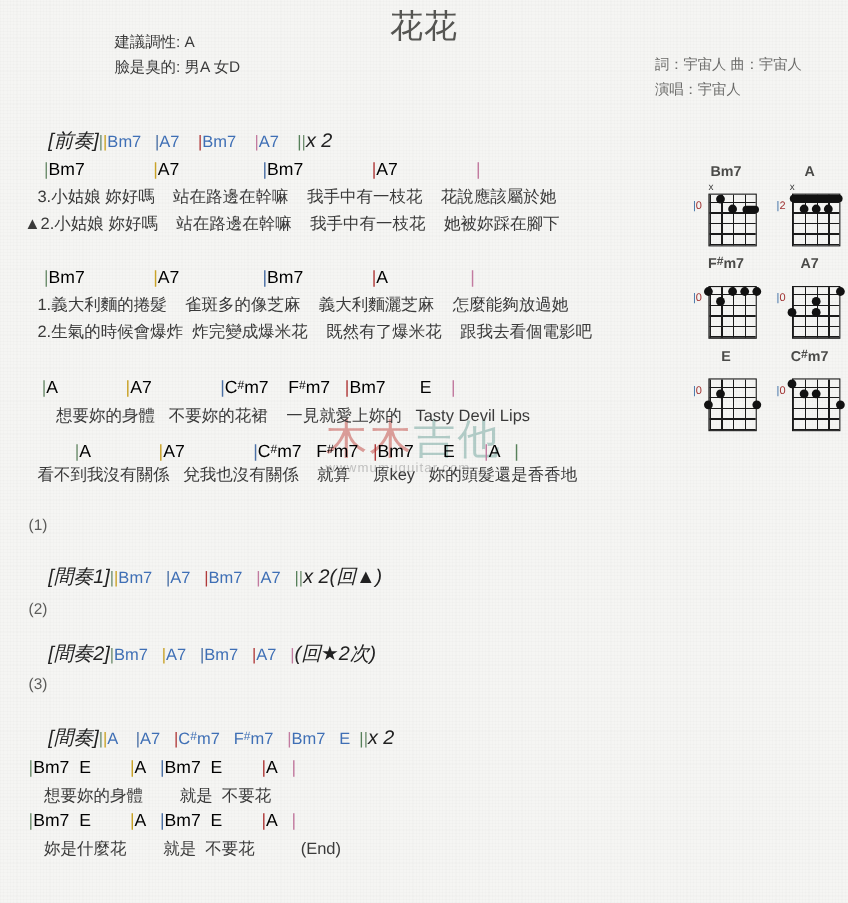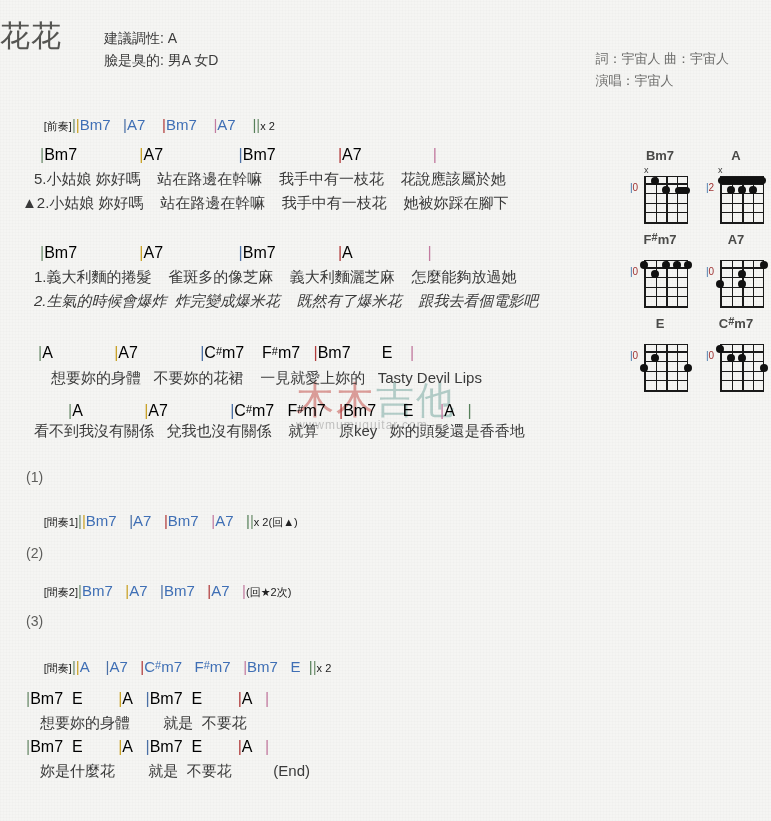--- a/index.html
+++ b/index.html
@@ -27,21 +27,22 @@
     position: absolute;
     left: 104px; top: 27px;
     font-size: 14px;
     color: #3b3b3b;
     line-height: 22px;
     white-space: nowrap;
   }
   .hdr-key div { white-space: nowrap; }
   .song-title {
     position: absolute;
-    left: 0; right: 0; top: 16px;
+    left: 0; right: 0; top: 4px;
+    text-align: center;
     font-size: 30px;
     color: #555552;
     letter-spacing: 1px;
   }
   .credits {
     position: absolute;
     right: 42px; top: 48px;
     font-size: 13px;
     color: #6a6a68;
     line-height: 22px;
@@ -55,22 +56,23 @@
     color: #3f6fb5;
     white-space: pre;
     letter-spacing: 0px;
   }
   .lyricline {
     font-size: 15px;
     color: #3a3a3a;
     white-space: pre;
   }
   .sec {
-    font-size: 11px;
+    font-size: 18px;
     color: #222;
+    font-style: italic;
   }
   .num { color: #5d5d5b; font-size: 14px; }
   sup.sharp {
     font-size: 11px;
     vertical-align: 3px;
     line-height: 0;
   }
   
   .watermark {
     position: absolute;
@@ -187,26 +189,26 @@
   <div class="watermark">
     <div class="wm-big"><span class="c1">木木</span><span class="c2">吉他</span></div>
     <div class="wm-url">wwwmumuguitar.com</div>
   </div>
 
   <div class="blk" style="left:26px; top:98px;">
     <span class="sec">[前奏]</span><span class="chordline"><span style="color:#6f8f6f">|</span><span style="color:#c9a227">|</span>Bm7   <span style="color:#4a6fa5">|</span>A7    <span style="color:#b03a3a">|</span>Bm7    <span style="color:#c27ba0">|</span>A7    <span style="color:#57805a">|</span><span style="color:#6f8f6f">|</span></span><span class="sec">x 2</span>
   </div>
 
   <div class="blk" style="left:40px; top:146px;"><span style="color:#6f8f6f">|</span>Bm7              <span style="color:#c9a227">|</span>A7                 <span style="color:#4a6fa5">|</span>Bm7              <span style="color:#b03a3a">|</span>A7                <span style="color:#c27ba0">|</span></div>
-  <div class="blk lyricline" style="left:34px; top:170px;">5.小姑娘 妳好嗎    站在路邊在幹嘛    我手中有一枝花    花說應該屬於她</div>
+  <div class="blk lyricline" style="left:34px; top:170px;">3.小姑娘 妳好嗎    站在路邊在幹嘛    我手中有一枝花    花說應該屬於她</div>
   <div class="blk lyricline" style="left:22px; top:194px;">▲2.小姑娘 妳好嗎    站在路邊在幹嘛    我手中有一枝花    她被妳踩在腳下</div>
 
   <div class="blk" style="left:40px; top:244px;"><span style="color:#6f8f6f">|</span>Bm7              <span style="color:#c9a227">|</span>A7                 <span style="color:#4a6fa5">|</span>Bm7              <span style="color:#b03a3a">|</span>A                 <span style="color:#c27ba0">|</span></div>
   <div class="blk lyricline" style="left:34px; top:268px;">1.義大利麵的捲髮    雀斑多的像芝麻    義大利麵灑芝麻    怎麼能夠放過她</div>
-  <div class="blk lyricline" style="left:34px; top:292px;font-style:italic;">2.生氣的時候會爆炸  炸完變成爆米花    既然有了爆米花    跟我去看個電影吧</div>
+  <div class="blk lyricline" style="left:34px; top:292px;">2.生氣的時候會爆炸  炸完變成爆米花    既然有了爆米花    跟我去看個電影吧</div>
 
   <div class="blk" style="left:38px; top:344px;"><span style="color:#6f8f6f">|</span>A              <span style="color:#c9a227">|</span>A7              <span style="color:#4a6fa5">|</span>C<sup class="sharp">#</sup>m7    F<sup class="sharp">#</sup>m7   <span style="color:#b03a3a">|</span>Bm7       E    <span style="color:#c27ba0">|</span></div>
   <div class="blk lyricline" style="left:34px; top:369px;margin-left:17px;">想要妳的身體   不要妳的花裙    一見就愛上妳的   Tasty Devil Lips</div>
   <div class="blk" style="left:68px; top:402px;"><span style="color:#6f8f6f">|</span>A              <span style="color:#c9a227">|</span>A7              <span style="color:#4a6fa5">|</span>C<sup class="sharp">#</sup>m7   F<sup class="sharp">#</sup>m7   <span style="color:#b03a3a">|</span>Bm7      E      <span style="color:#c27ba0">|</span>A   <span style="color:#57805a">|</span></div>
   <div class="blk lyricline" style="left:34px; top:422px;">看不到我沒有關係   兌我也沒有關係    就算     原key   妳的頭髮還是香香地</div>
 
   <div class="blk num" style="left:26px; top:469px;">(1)</div>
   <div class="blk" style="left:26px; top:494px;">
     <span class="sec">[間奏1]</span><span class="chordline"><span style="color:#6f8f6f">|</span><span style="color:#c9a227">|</span>Bm7   <span style="color:#4a6fa5">|</span>A7   <span style="color:#b03a3a">|</span>Bm7   <span style="color:#c27ba0">|</span>A7   <span style="color:#57805a">|</span><span style="color:#6f8f6f">|</span></span><span class="sec">x 2</span><span class="sec">(回▲)</span>
   </div>

